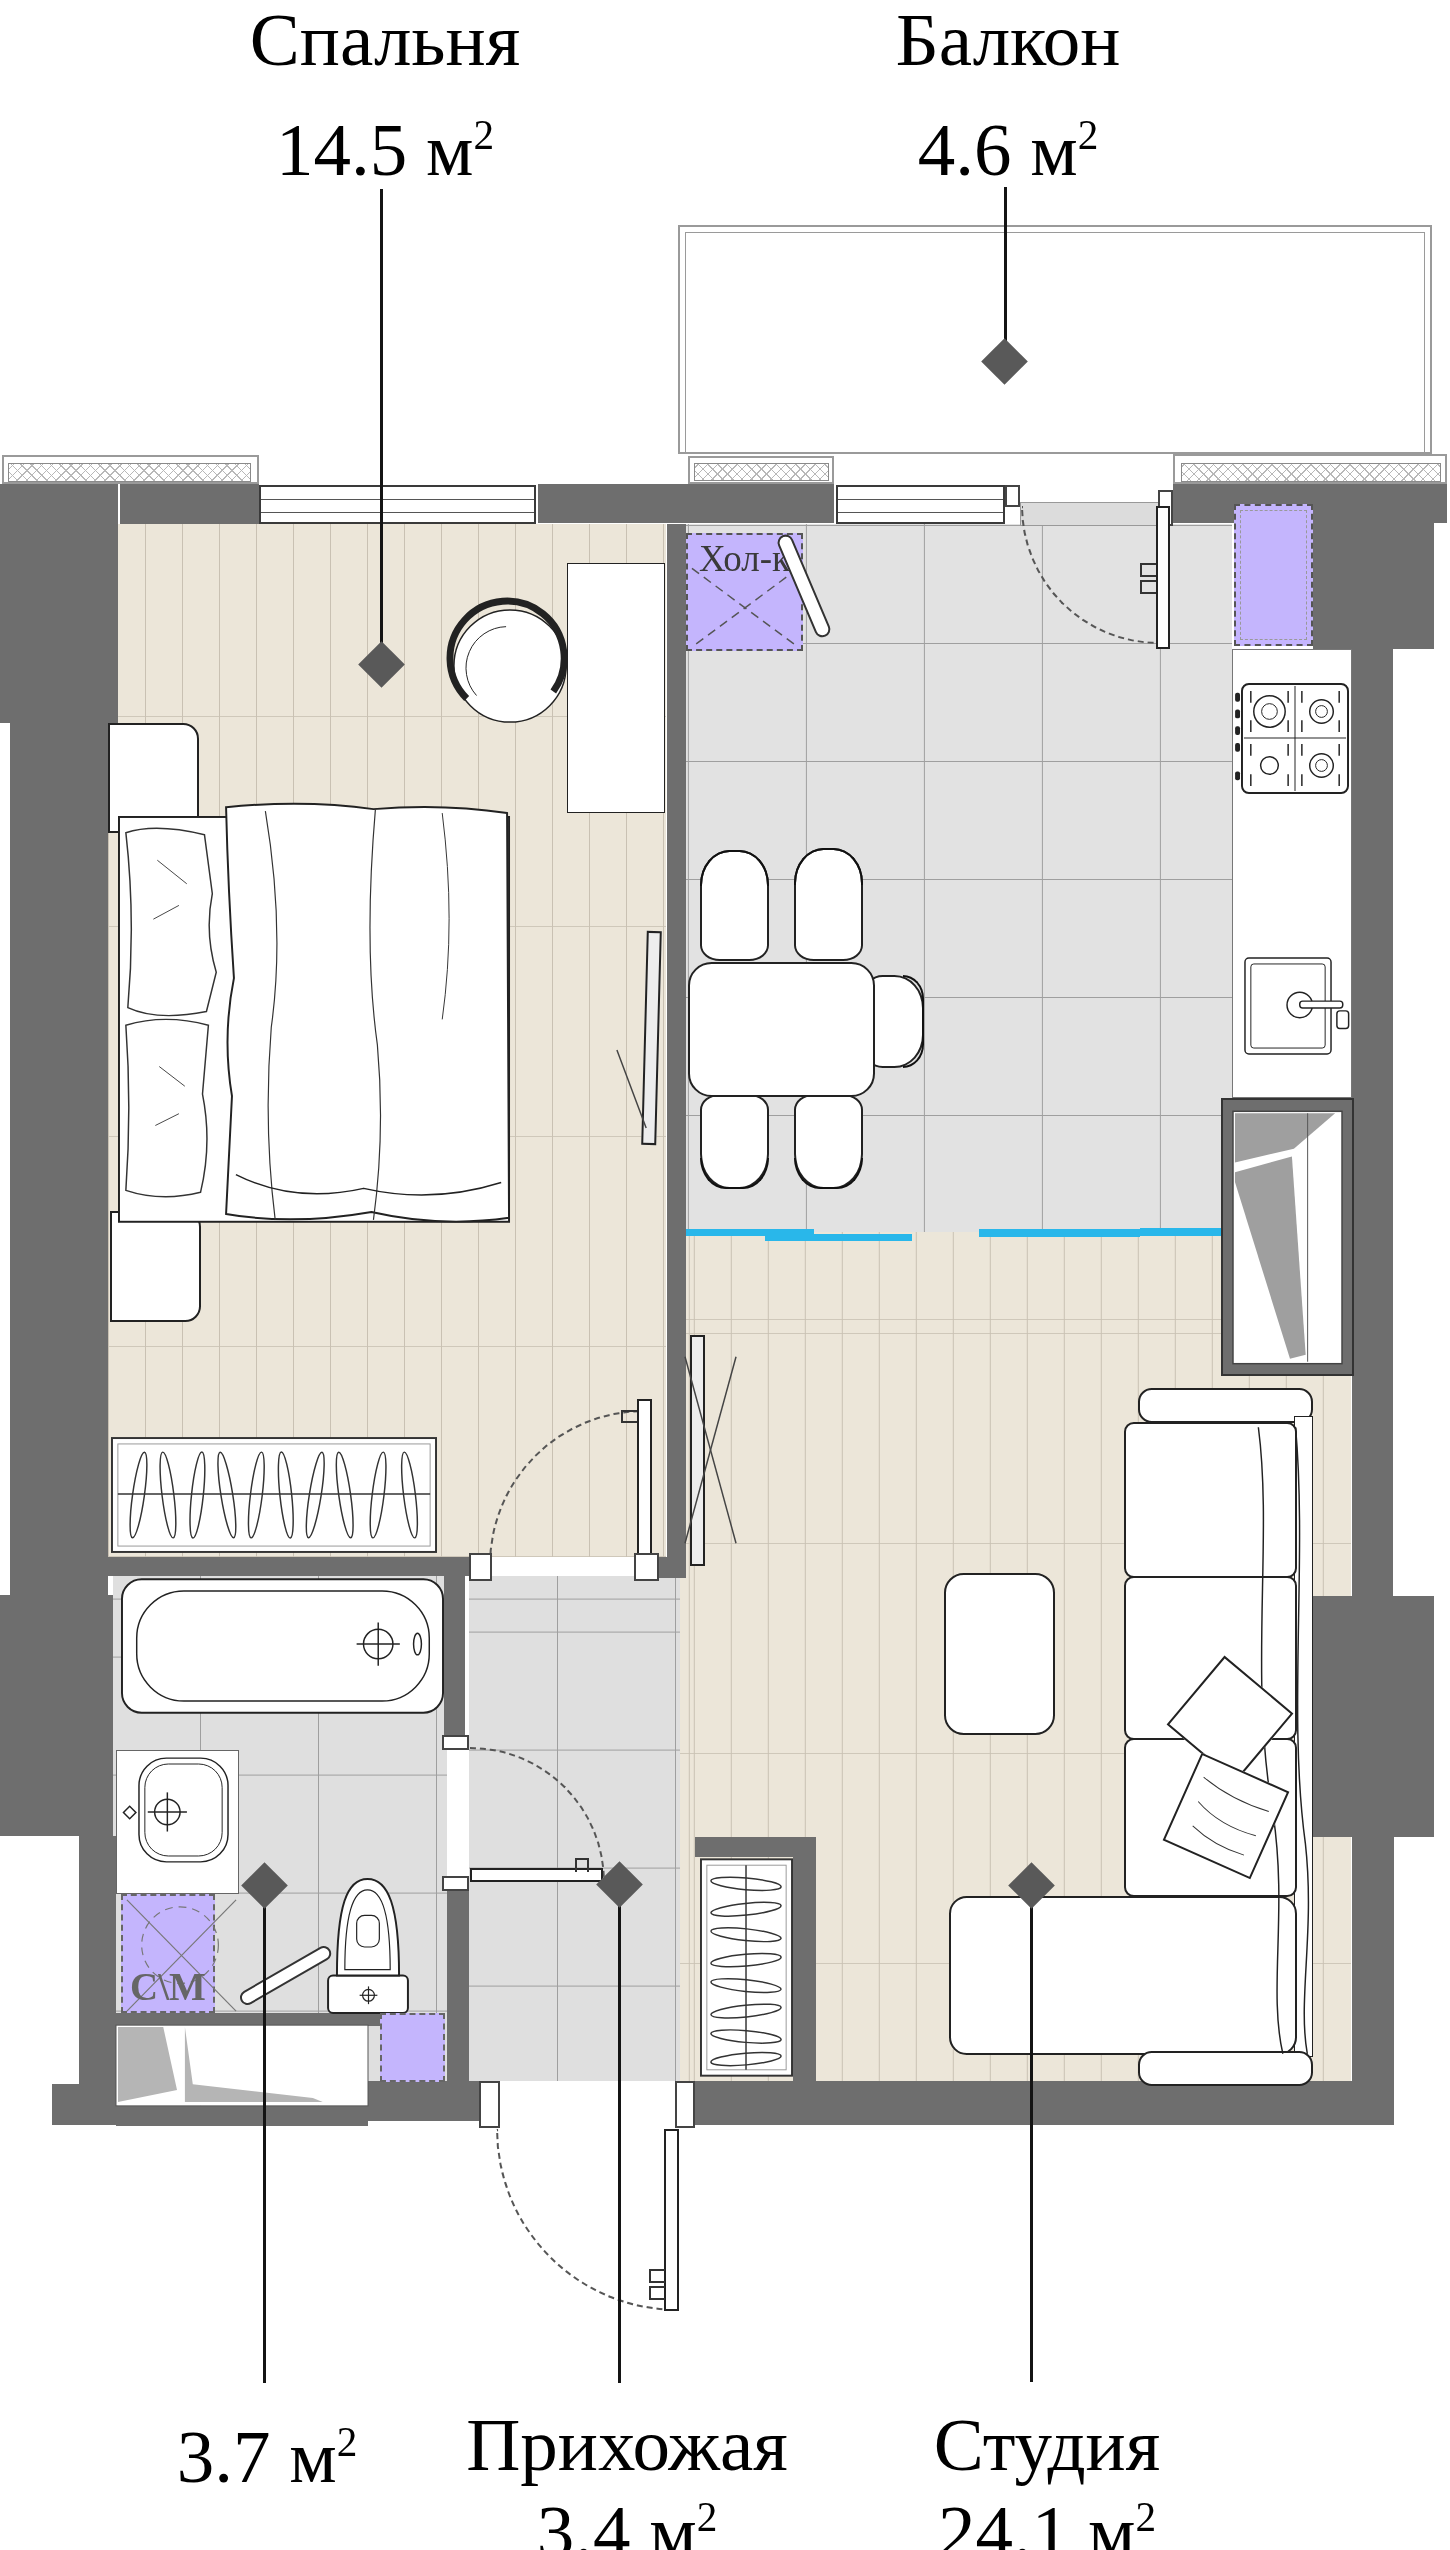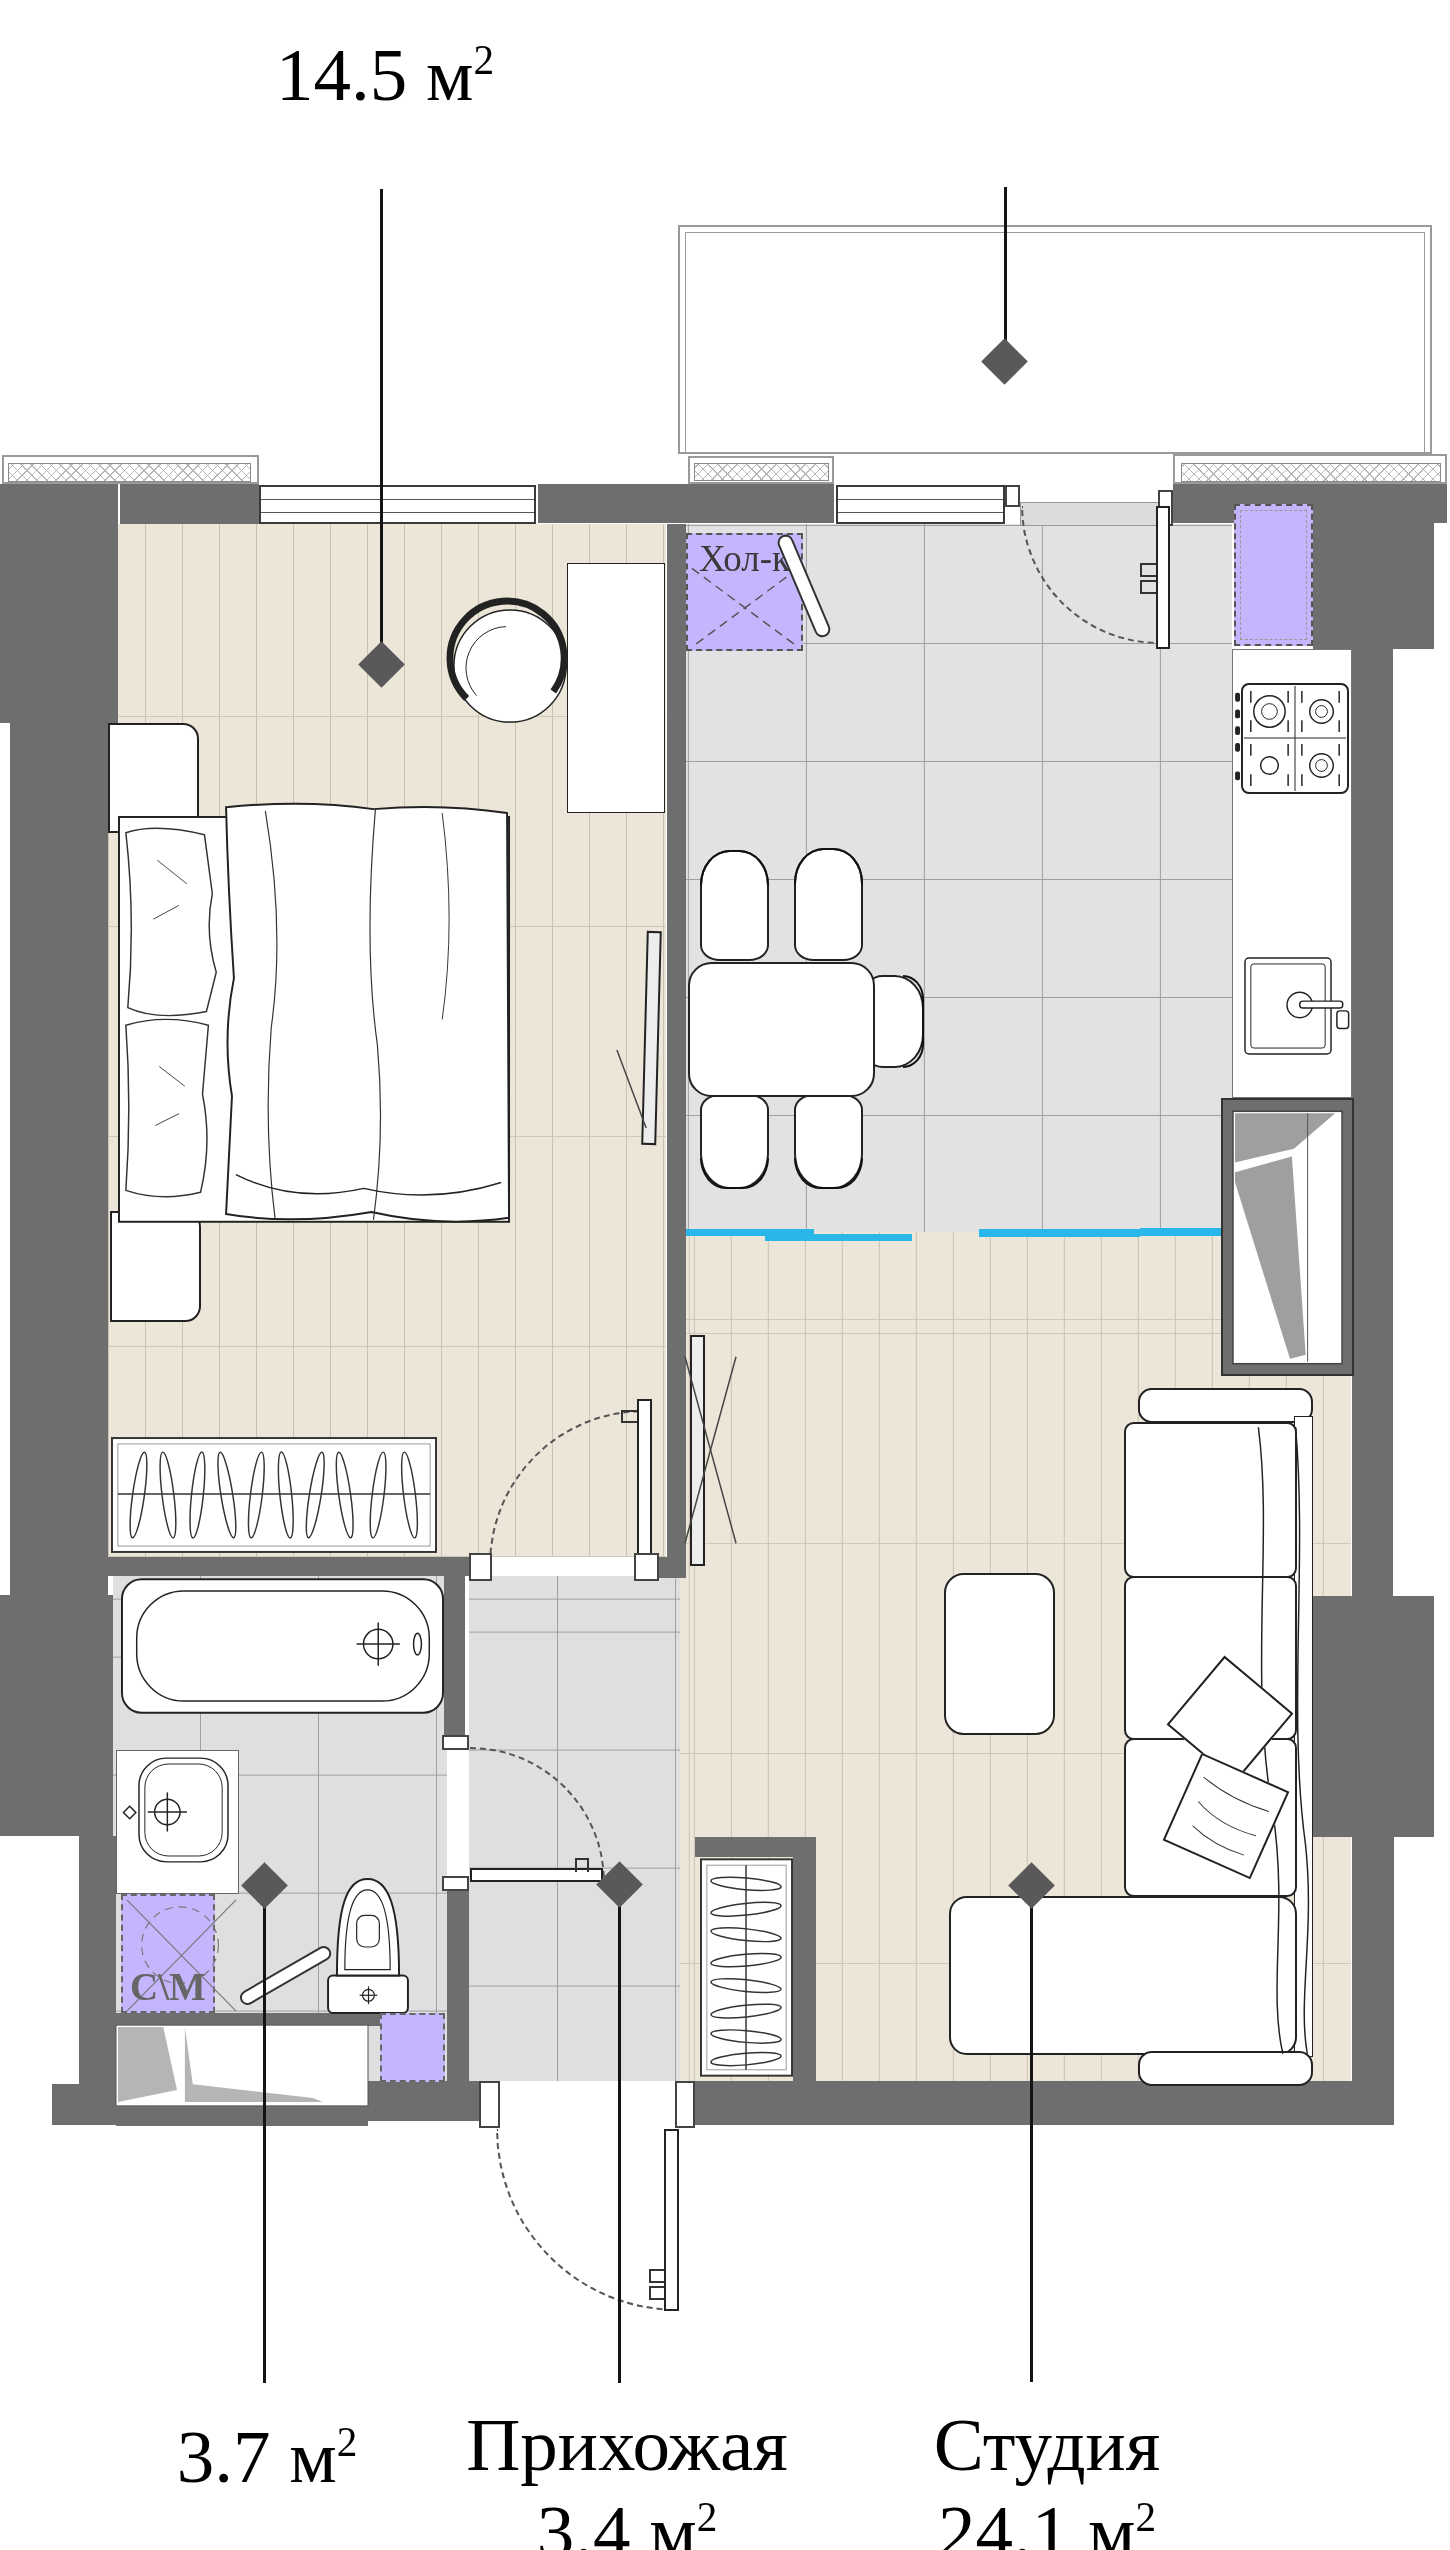--- a/index.html
+++ b/index.html
@@ -345,21 +345,26 @@
   <div class="leader" style="left:1004px;top:187px;height:175px;"></div>
   <div class="diamond" style="left:988px;top:345px;"></div>
   <div class="leader" style="left:263px;top:1893px;height:490px;"></div>
   <div class="diamond" style="left:248px;top:1869px;"></div>
   <div class="leader" style="left:618px;top:1893px;height:490px;"></div>
   <div class="diamond" style="left:603px;top:1868px;"></div>
   <div class="leader" style="left:1030px;top:1897px;height:485px;"></div>
   <div class="diamond" style="left:1015px;top:1869px;"></div>
 
   <div class="room-label" style="left:208px;top:2px;">
+    <div>Спальня</div>
     <div class="area"><span>14.5</span>&nbsp;<span>м</span><sup>2</sup></div>
+  </div>
+  <div class="room-label" style="left:831px;top:2px;">
+    <div>Балкон</div>
+    <div class="area"><span>4.6</span>&nbsp;<span>м</span><sup>2</sup></div>
   </div>
   <div class="room-label" style="left:90px;top:2407px;">
     <div class="area" style="margin-top:11.8px;"><span>3.7</span>&nbsp;<span>м</span><sup>2</sup></div>
   </div>
   <div class="room-label" style="left:450px;top:2407px;">
     <div>Прихожая</div>
     <div class="area" style="margin-top:11.8px;"><span>3.4</span>&nbsp;<span>м</span><sup>2</sup></div>
   </div>
   <div class="room-label" style="left:870px;top:2407px;">
     <div>Студия</div>

